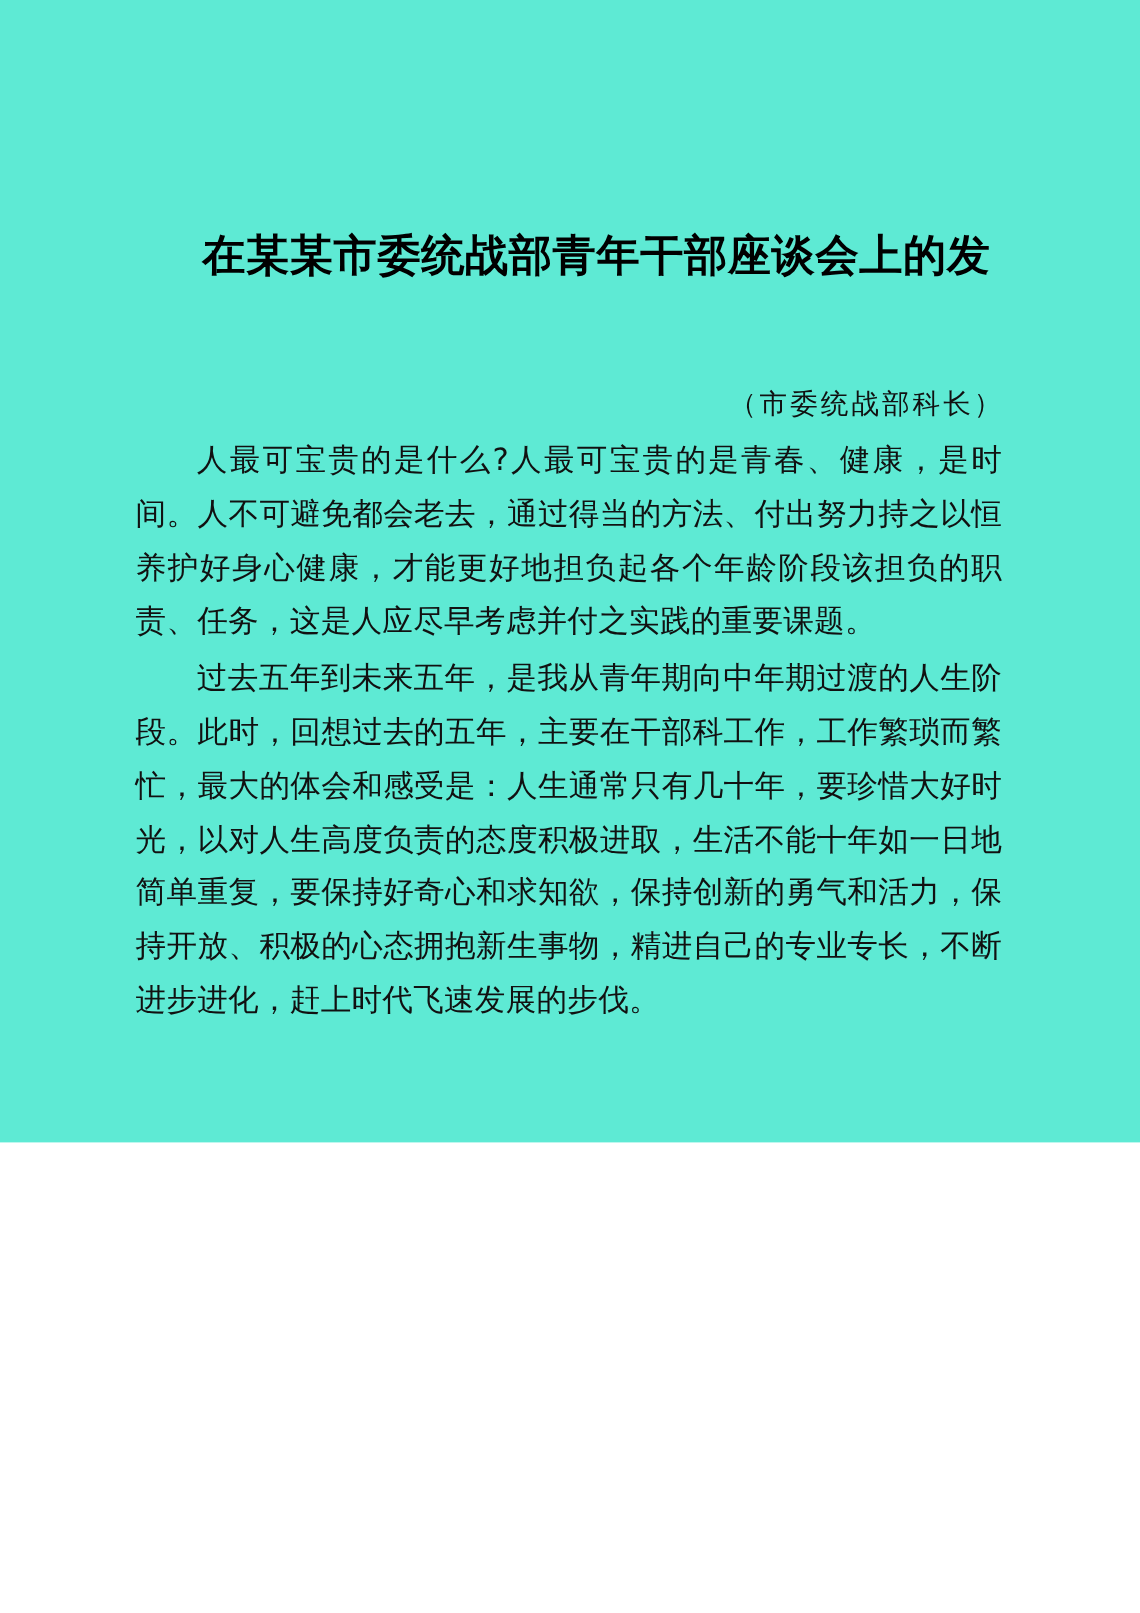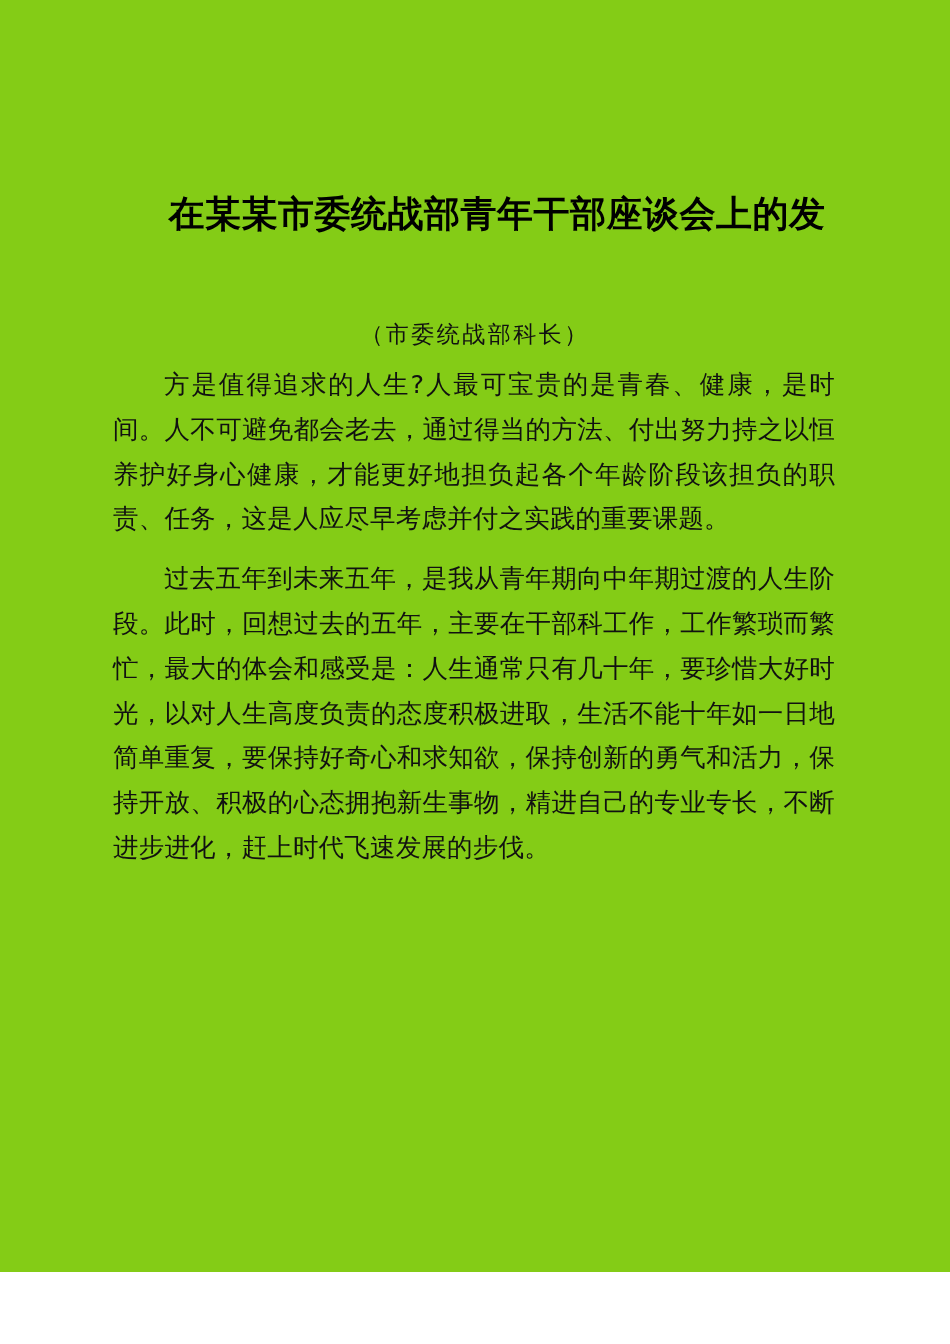--- a/index.html
+++ b/index.html
@@ -11,22 +11,22 @@
     width: 950px;
     height: 1344px;
     overflow: hidden;
     font-family: "DejaVu Serif", "Liberation Serif", serif;
     color: #000000;
   }
 
   .page {
     position: relative;
     width: 950px;
-    height: 1272px;
-    background: #84cc16;
+    height: 952px;
+    background: #5eead4;
     box-sizing: border-box;
   }
 
   
   .doc-title {
     position: absolute;
     left: 113px;
     top: 163px;
     width: 724px;
     font-family: "DejaVu Serif", "Liberation Serif", serif;
@@ -44,22 +44,22 @@
   }
   .doc-title .tline-1 { text-indent: 0; padding-left: 44px; }
   .doc-title .tline-2 { text-indent: 0; padding-left: 16px; }
 
   
   .doc-subtitle {
     position: absolute;
     left: 113px;
     top: 318px;
     width: 724px;
-    text-align: center;
-    font-family: Liberation Mono, monospace;
+    text-align: right;
+    font-family: Liberation Sans, sans-serif;
     font-size: 23px;
     line-height: 36px;
     letter-spacing: 2.5px;
     color: #111111;
   }
 
   
   .doc-body {
     position: absolute;
     left: 113px;
@@ -71,31 +71,31 @@
     font-size: 25.5px;
     line-height: 44.8px;
     letter-spacing: 0.2px;
     text-align: justify;
     text-justify: inter-character;
     text-indent: 2em;
     margin: 0;
     color: #111111;
     word-break: break-all;
   }
-  .para + .para { margin-top: 15px; }
+  .para + .para { margin-top: 2px; }
 </style>
 </head>
 <body>
 
 <div class="page">
 
   <h1 class="doc-title">
     <span class="tline tline-1">在某某市委统战部青年干部座谈会上的发</span>
   </h1>
 
   <div class="doc-subtitle">（市委统战部科长）</div>
 
   <div class="doc-body">
-    <p class="para">方是值得追求的人生?人最可宝贵的是青春、健康，是时间。人不可避免都会老去，通过得当的方法、付出努力持之以恒养护好身心健康，才能更好地担负起各个年龄阶段该担负的职责、任务，这是人应尽早考虑并付之实践的重要课题。</p>
+    <p class="para">人最可宝贵的是什么?人最可宝贵的是青春、健康，是时间。人不可避免都会老去，通过得当的方法、付出努力持之以恒养护好身心健康，才能更好地担负起各个年龄阶段该担负的职责、任务，这是人应尽早考虑并付之实践的重要课题。</p>
     <p class="para">过去五年到未来五年，是我从青年期向中年期过渡的人生阶段。此时，回想过去的五年，主要在干部科工作，工作繁琐而繁忙，最大的体会和感受是：人生通常只有几十年，要珍惜大好时光，以对人生高度负责的态度积极进取，生活不能十年如一日地简单重复，要保持好奇心和求知欲，保持创新的勇气和活力，保持开放、积极的心态拥抱新生事物，精进自己的专业专长，不断进步进化，赶上时代飞速发展的步伐。</p>
   </div>
 
 </div>
 
 </body></html>

